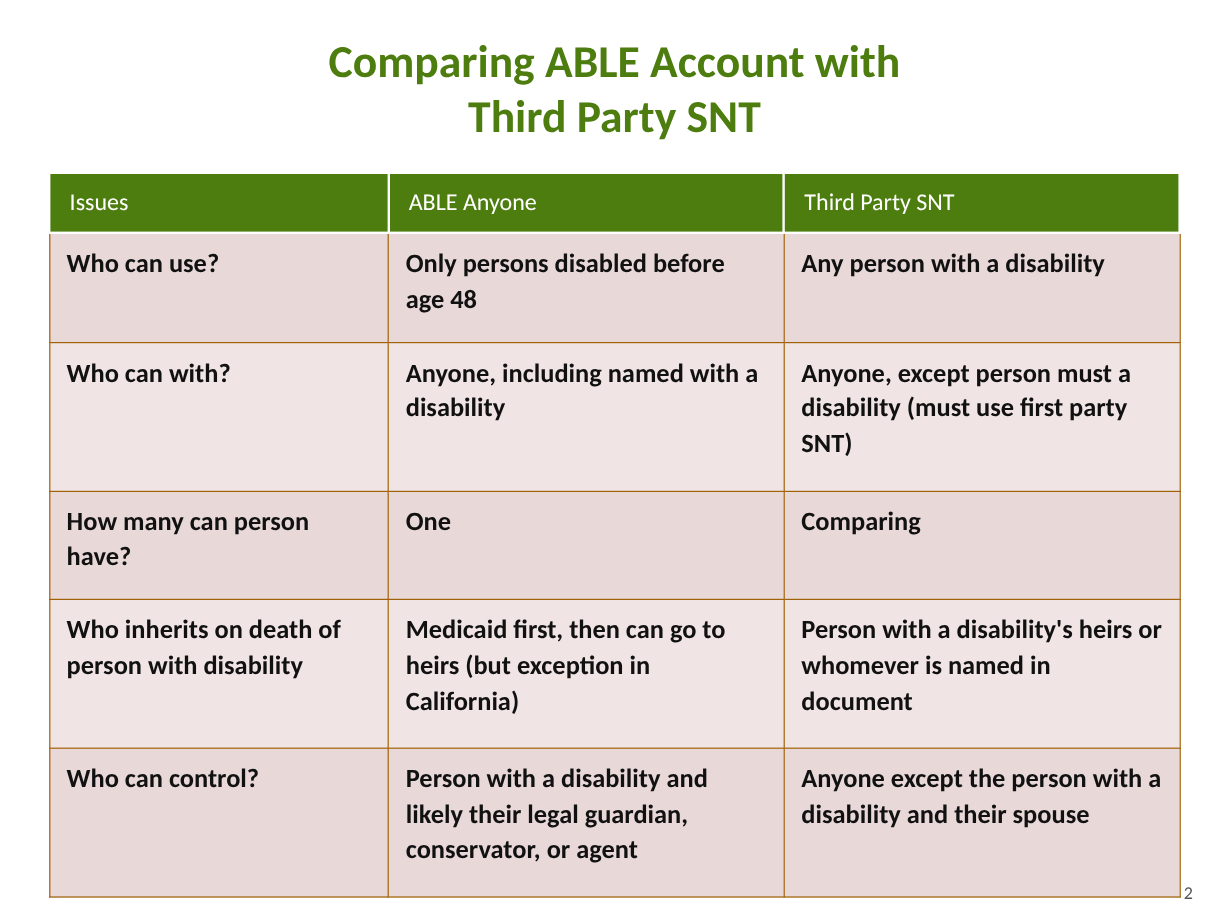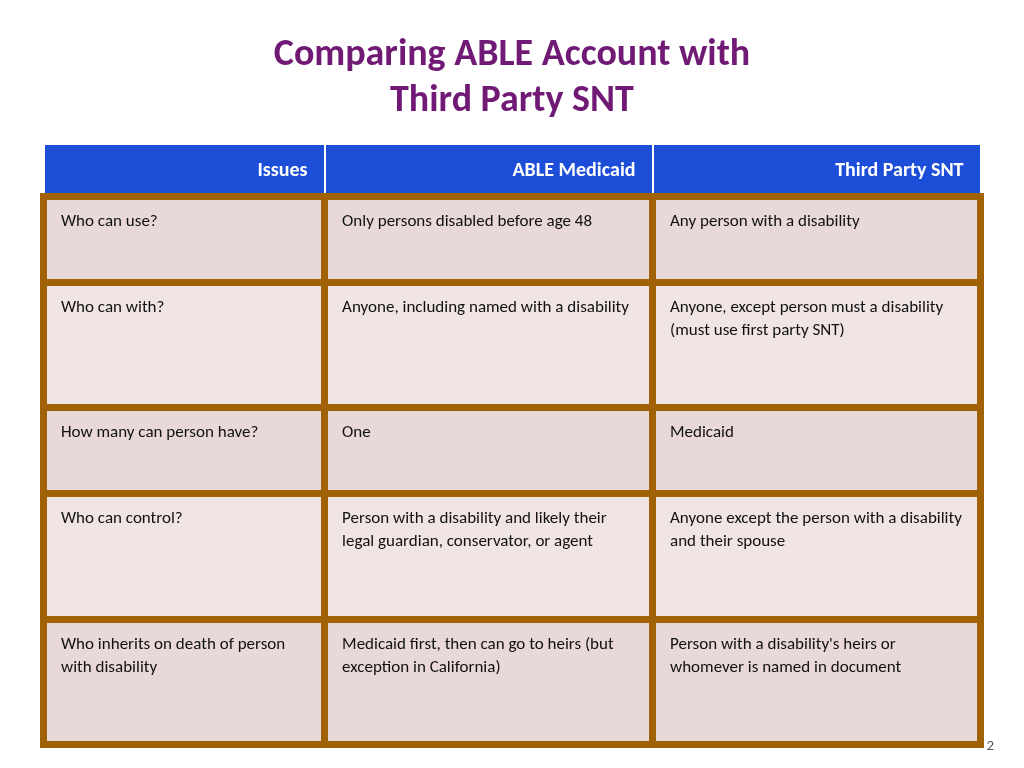--- a/index.html
+++ b/index.html
@@ -21,52 +21,53 @@
       width: 1024px;
       height: 768px;
       background: #ffffff;
       padding: 30px 40px 20px 40px;
       display: flex;
       flex-direction: column;
     }
 
     .title {
       text-align: center;
-      color: #701a75;
+      color: #4d7c0f;
       font-size: 38px;
       font-weight: bold;
       line-height: 1.2;
       margin-bottom: 22px;
       font-family: 'Calibri', Arial, sans-serif;
     }
 
     .comparison-table {
       width: 100%;
       border-collapse: collapse;
       flex: 1;
     }
 
     .comparison-table th {
-      background-color: #1d4ed8;
+      background-color: #4d7c0f;
       color: #ffffff;
-      font-weight: bold;
+      font-weight: normal;
       font-size: 20px;
       padding: 12px 16px;
-      text-align: right;
+      text-align: left;
       border: 2px solid #ffffff;
     }
 
     .comparison-table td {
       background-color: #e8d8d8;
-      font-size: 17px;
+      font-size: 22px;
       padding: 10px 14px;
       vertical-align: top;
-      border: 7px solid #a16207;
+      border: 1px solid #a16207;
       line-height: 1.35;
       color: #111111;
+      font-weight: bold;
     }
 
     .comparison-table tr:nth-child(even) td {
       background-color: #f0e4e4;
     }
 
     .comparison-table tr:nth-child(odd) td {
       background-color: #e8d8d8;
     }
 
@@ -97,48 +98,48 @@
 
   <div class="title">
     <span>Comparing ABLE Account with</span><br>
     <span>Third Party SNT</span>
   </div>
 
   <table class="comparison-table">
     <thead>
       <tr>
         <th class="col-issues">Issues</th>
-        <th class="col-able">ABLE Medicaid</th>
+        <th class="col-able">ABLE Anyone</th>
         <th class="col-snt">Third Party SNT</th>
       </tr>
     </thead>
     <tbody id="table-body">
     <tr>
           <td>Who can use?</td>
           <td>Only persons disabled before age 48</td>
           <td>Any person with a disability</td>
         </tr>
         <tr>
           <td>Who can with?</td>
           <td>Anyone, including named with a disability</td>
           <td>Anyone, except person must a disability (must use first party SNT)</td>
         </tr>
         <tr>
           <td>How many can person have?</td>
           <td>One</td>
-          <td>Medicaid</td>
+          <td>Comparing</td>
+        </tr>
+        <tr>
+          <td>Who inherits on death of person with disability</td>
+          <td>Medicaid first, then can go to heirs (but exception in California)</td>
+          <td>Person with a disability's heirs or whomever is named in document</td>
         </tr>
         <tr>
           <td>Who can control?</td>
           <td>Person with a disability and likely their legal guardian, conservator, or agent</td>
           <td>Anyone except the person with a disability and their spouse</td>
-        </tr>
-        <tr>
-          <td>Who inherits on death of person with disability</td>
-          <td>Medicaid first, then can go to heirs (but exception in California)</td>
-          <td>Person with a disability's heirs or whomever is named in document</td>
         </tr>
       </tbody>
   </table>
 
 </div>
 
 <div class="page-number">2</div>
 
 </body></html>

